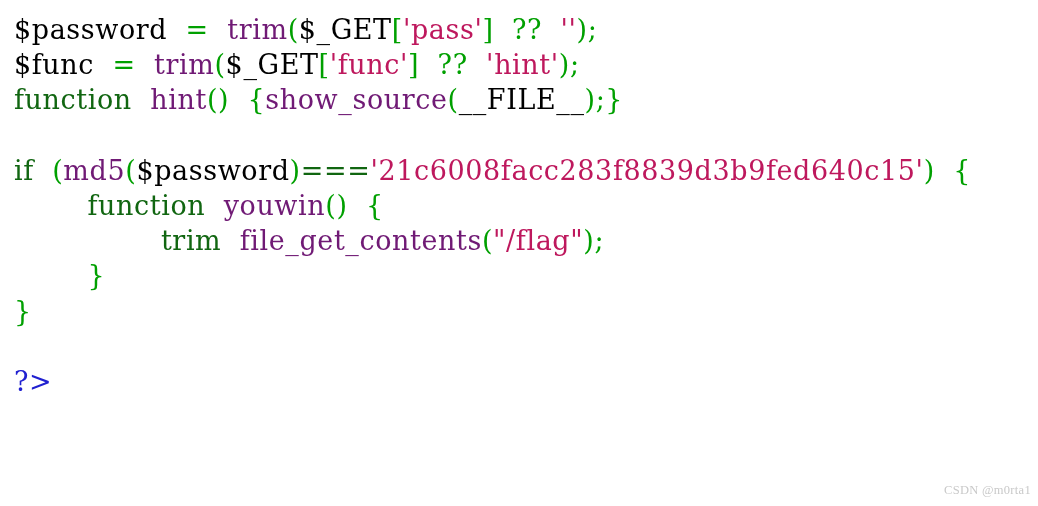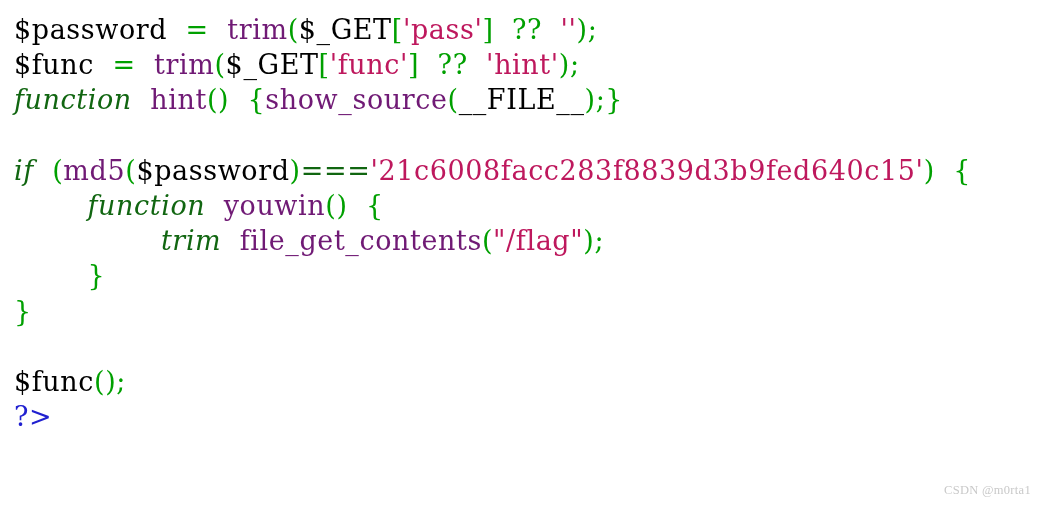--- a/index.html
+++ b/index.html
@@ -32,21 +32,21 @@
     font-weight: 400;
   }
 
   .code-line .tok {
     white-space: pre;
   }
 
   
   .t-var      { color: #000000; }  
   .t-ident    { color: #701a75; }
-  .t-keyword  { color: #116611; font-style: italic; }  
+  .t-keyword  { color: #116611; }  
   .t-punct    { color: #00a000; }  
   .t-string   { color: #be185d; }  
   .t-tag      { color: #2020d0; }  
 
   #watermark {
     position: absolute;
     right: 7px;
     bottom: 8px;
     font-family: Liberation Serif, serif;
     font-size: 12.5px;
@@ -62,17 +62,16 @@
     <div class="code-line"><span class="tok t-var">$password</span><span class="tok t-punct">  </span><span class="tok t-punct">=</span><span class="tok t-punct">  </span><span class="tok t-ident">trim</span><span class="tok t-punct">(</span><span class="tok t-var">$_GET</span><span class="tok t-punct">[</span><span class="tok t-string">'pass'</span><span class="tok t-punct">]</span><span class="tok t-punct">  </span><span class="tok t-punct">??</span><span class="tok t-punct">  </span><span class="tok t-string">''</span><span class="tok t-punct">)</span><span class="tok t-punct">;</span></div>
     <div class="code-line"><span class="tok t-var">$func</span><span class="tok t-punct">  </span><span class="tok t-punct">=</span><span class="tok t-punct">  </span><span class="tok t-ident">trim</span><span class="tok t-punct">(</span><span class="tok t-var">$_GET</span><span class="tok t-punct">[</span><span class="tok t-string">'func'</span><span class="tok t-punct">]</span><span class="tok t-punct">  </span><span class="tok t-punct">??</span><span class="tok t-punct">  </span><span class="tok t-string">'hint'</span><span class="tok t-punct">)</span><span class="tok t-punct">;</span></div>
     <div class="code-line"><span class="tok t-keyword">function</span><span class="tok t-punct">  </span><span class="tok t-ident">hint</span><span class="tok t-punct">()</span><span class="tok t-punct">  </span><span class="tok t-punct">{</span><span class="tok t-ident">show_source</span><span class="tok t-punct">(</span><span class="tok t-var">__FILE__</span><span class="tok t-punct">)</span><span class="tok t-punct">;}</span></div>
     <div class="code-line">&nbsp;</div>
     <div class="code-line"><span class="tok t-keyword">if</span><span class="tok t-punct">  </span><span class="tok t-punct">(</span><span class="tok t-ident">md5</span><span class="tok t-punct">(</span><span class="tok t-var">$password</span><span class="tok t-punct">)</span><span class="tok t-keyword">===</span><span class="tok t-string">'21c6008facc283f8839d3b9fed640c15'</span><span class="tok t-punct">)</span><span class="tok t-punct">  </span><span class="tok t-punct">{</span></div>
     <div class="code-line"><span class="tok">        </span><span class="tok t-keyword">function</span><span class="tok t-punct">  </span><span class="tok t-ident">youwin</span><span class="tok t-punct">()</span><span class="tok t-punct">  </span><span class="tok t-punct">{</span></div>
     <div class="code-line"><span class="tok">                </span><span class="tok t-keyword">trim</span><span class="tok t-punct">  </span><span class="tok t-ident">file_get_contents</span><span class="tok t-punct">(</span><span class="tok t-string">"/flag"</span><span class="tok t-punct">)</span><span class="tok t-punct">;</span></div>
     <div class="code-line"><span class="tok">        </span><span class="tok t-punct">}</span></div>
     <div class="code-line"><span class="tok t-punct">}</span></div>
     <div class="code-line">&nbsp;</div>
-    <div class="code-line"><span class="tok t-var">$func</span><span class="tok t-punct">()</span><span class="tok t-punct">;</span></div>
     <div class="code-line"><span class="tok t-tag">?&gt;</span></div>
   </div>
 
 <div id="watermark">CSDN @m0rta1</div>
 
 </body></html>

